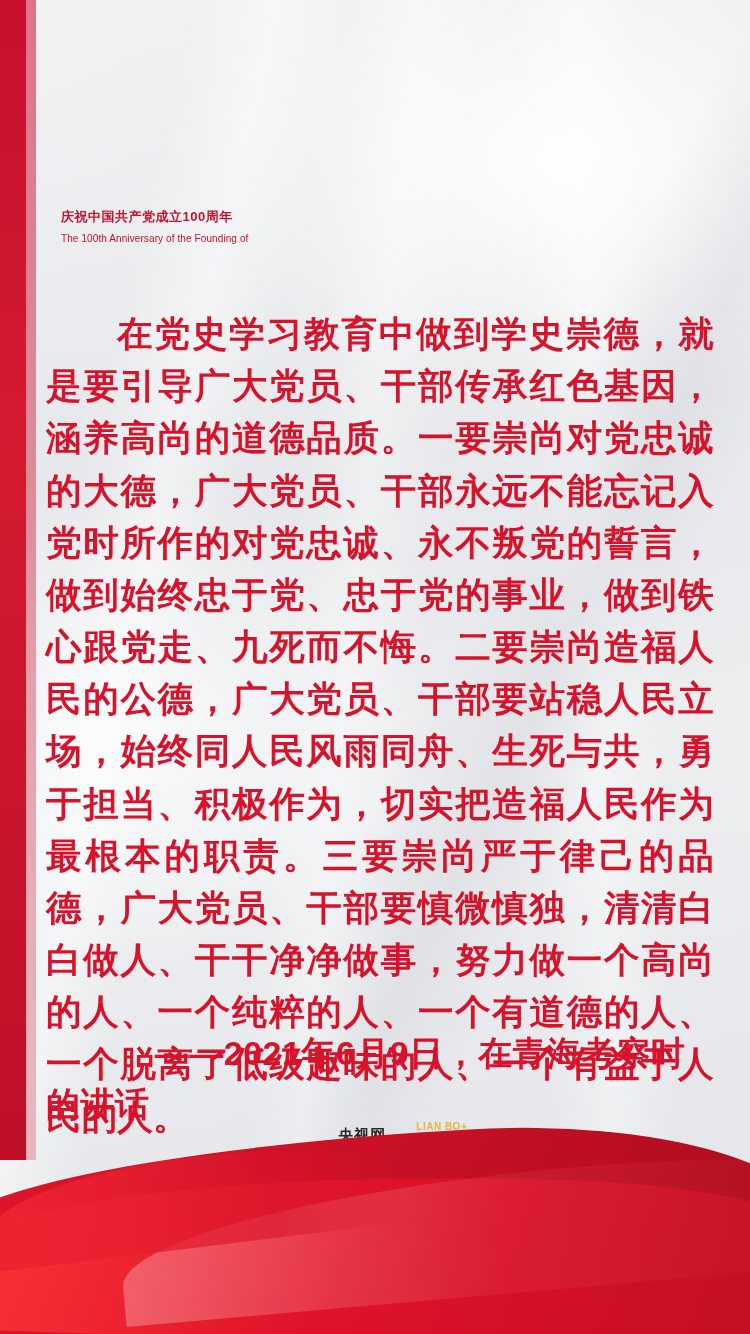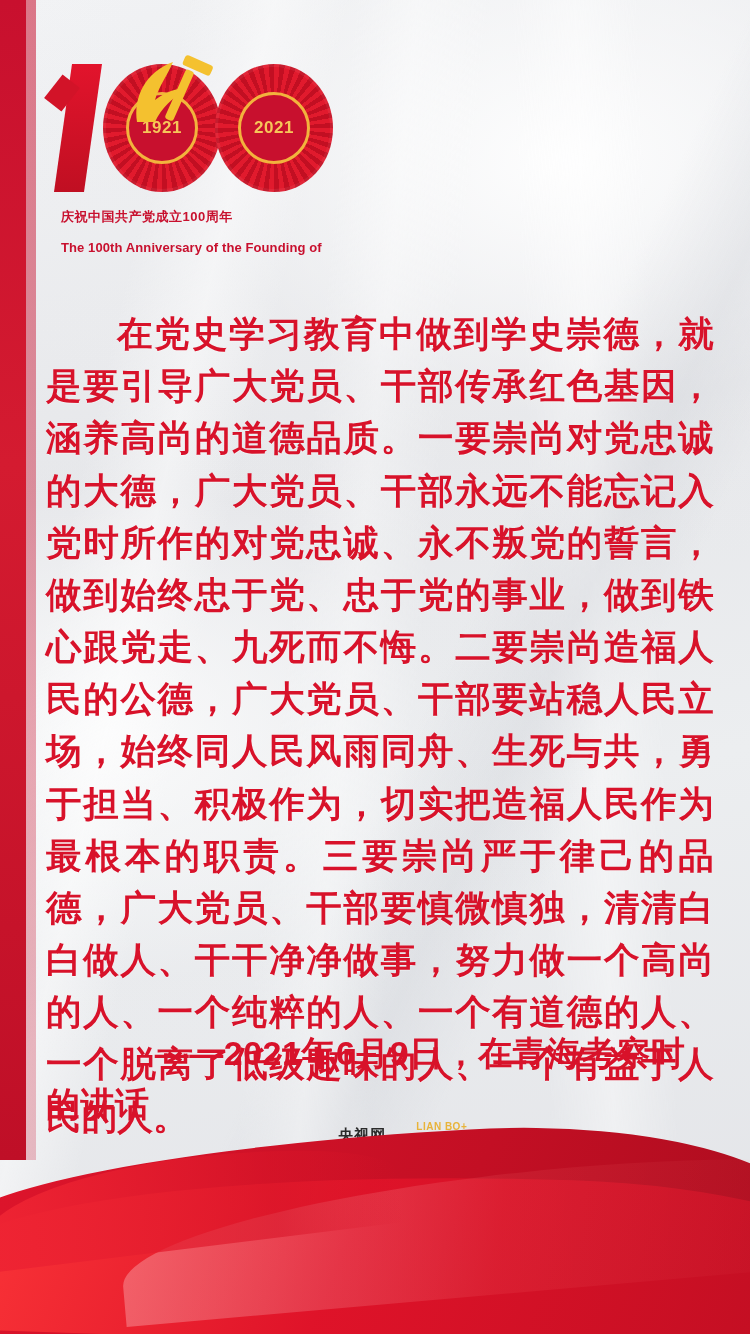--- a/index.html
+++ b/index.html
@@ -187,24 +187,24 @@
     width: 290px;
   }
   .emblem-cn {
     color: #c8102e;
     font-size: 13px;
     font-weight: bold;
     letter-spacing: 0.5px;
     white-space: nowrap;
   }
   .emblem-en {
-    margin-top: 13px;
+    margin-top: 6px;
     color: #c8102e;
-    font-size: 13px;
-    font-weight: bold;
+    font-size: 10px;
+    font-weight: normal;
     line-height: 1.35;
     letter-spacing: 0.1px;
   }
 
   
   .quote {
     position: absolute;
     left: 46px;
     top: 308px;
     width: 668px;
@@ -314,42 +314,20 @@
 </head>
 <body>
 
 <div class="poster">
 
   <div class="silk"></div>
   <div class="left-band"></div>
   <div class="left-band-inner"></div>
 
   <div class="emblem">
-    <div class="hundred">
-      <div class="bar-1"></div>
-      <div class="bar-1b"></div>
-
-      <div class="zero z1">
-        <div class="ring">
-          <span>1921</span>
-        </div>
-      </div>
-
-      <div class="zero z2">
-        <div class="ring">
-          <span>2021</span>
-        </div>
-      </div>
-
-      <svg class="sickle-hammer" viewBox="0 0 92 78">
-        <path d="M8 70 C4 46 16 20 44 10 C38 24 30 34 26 48 C36 40 48 36 58 36 C44 46 32 56 26 70 Z" fill="#f4c12f"></path>
-        <rect x="46" y="16" width="9" height="54" rx="3" transform="rotate(24 50 43)" fill="#f4c12f"></rect>
-        <rect x="54" y="8" width="30" height="11" rx="3" transform="rotate(24 69 13)" fill="#f4c12f"></rect>
-      </svg>
-    </div>
 
     <div class="emblem-titles">
       <div class="emblem-cn">庆祝中国共产党成立100周年</div>
       <div class="emblem-en">
         <div>The 100th Anniversary of the Founding of</div>
       </div>
     </div>
   </div>
 
   <div class="quote">在党史学习教育中做到学史崇德，就是要引导广大党员、干部传承红色基因，涵养高尚的道德品质。一要崇尚对党忠诚的大德，广大党员、干部永远不能忘记入党时所作的对党忠诚、永不叛党的誓言，做到始终忠于党、忠于党的事业，做到铁心跟党走、九死而不悔。二要崇尚造福人民的公德，广大党员、干部要站稳人民立场，始终同人民风雨同舟、生死与共，勇于担当、积极作为，切实把造福人民作为最根本的职责。三要崇尚严于律己的品德，广大党员、干部要慎微慎独，清清白白做人、干干净净做事，努力做一个高尚的人、一个纯粹的人、一个有道德的人、一个脱离了低级趣味的人、一个有益于人民的人。</div>

